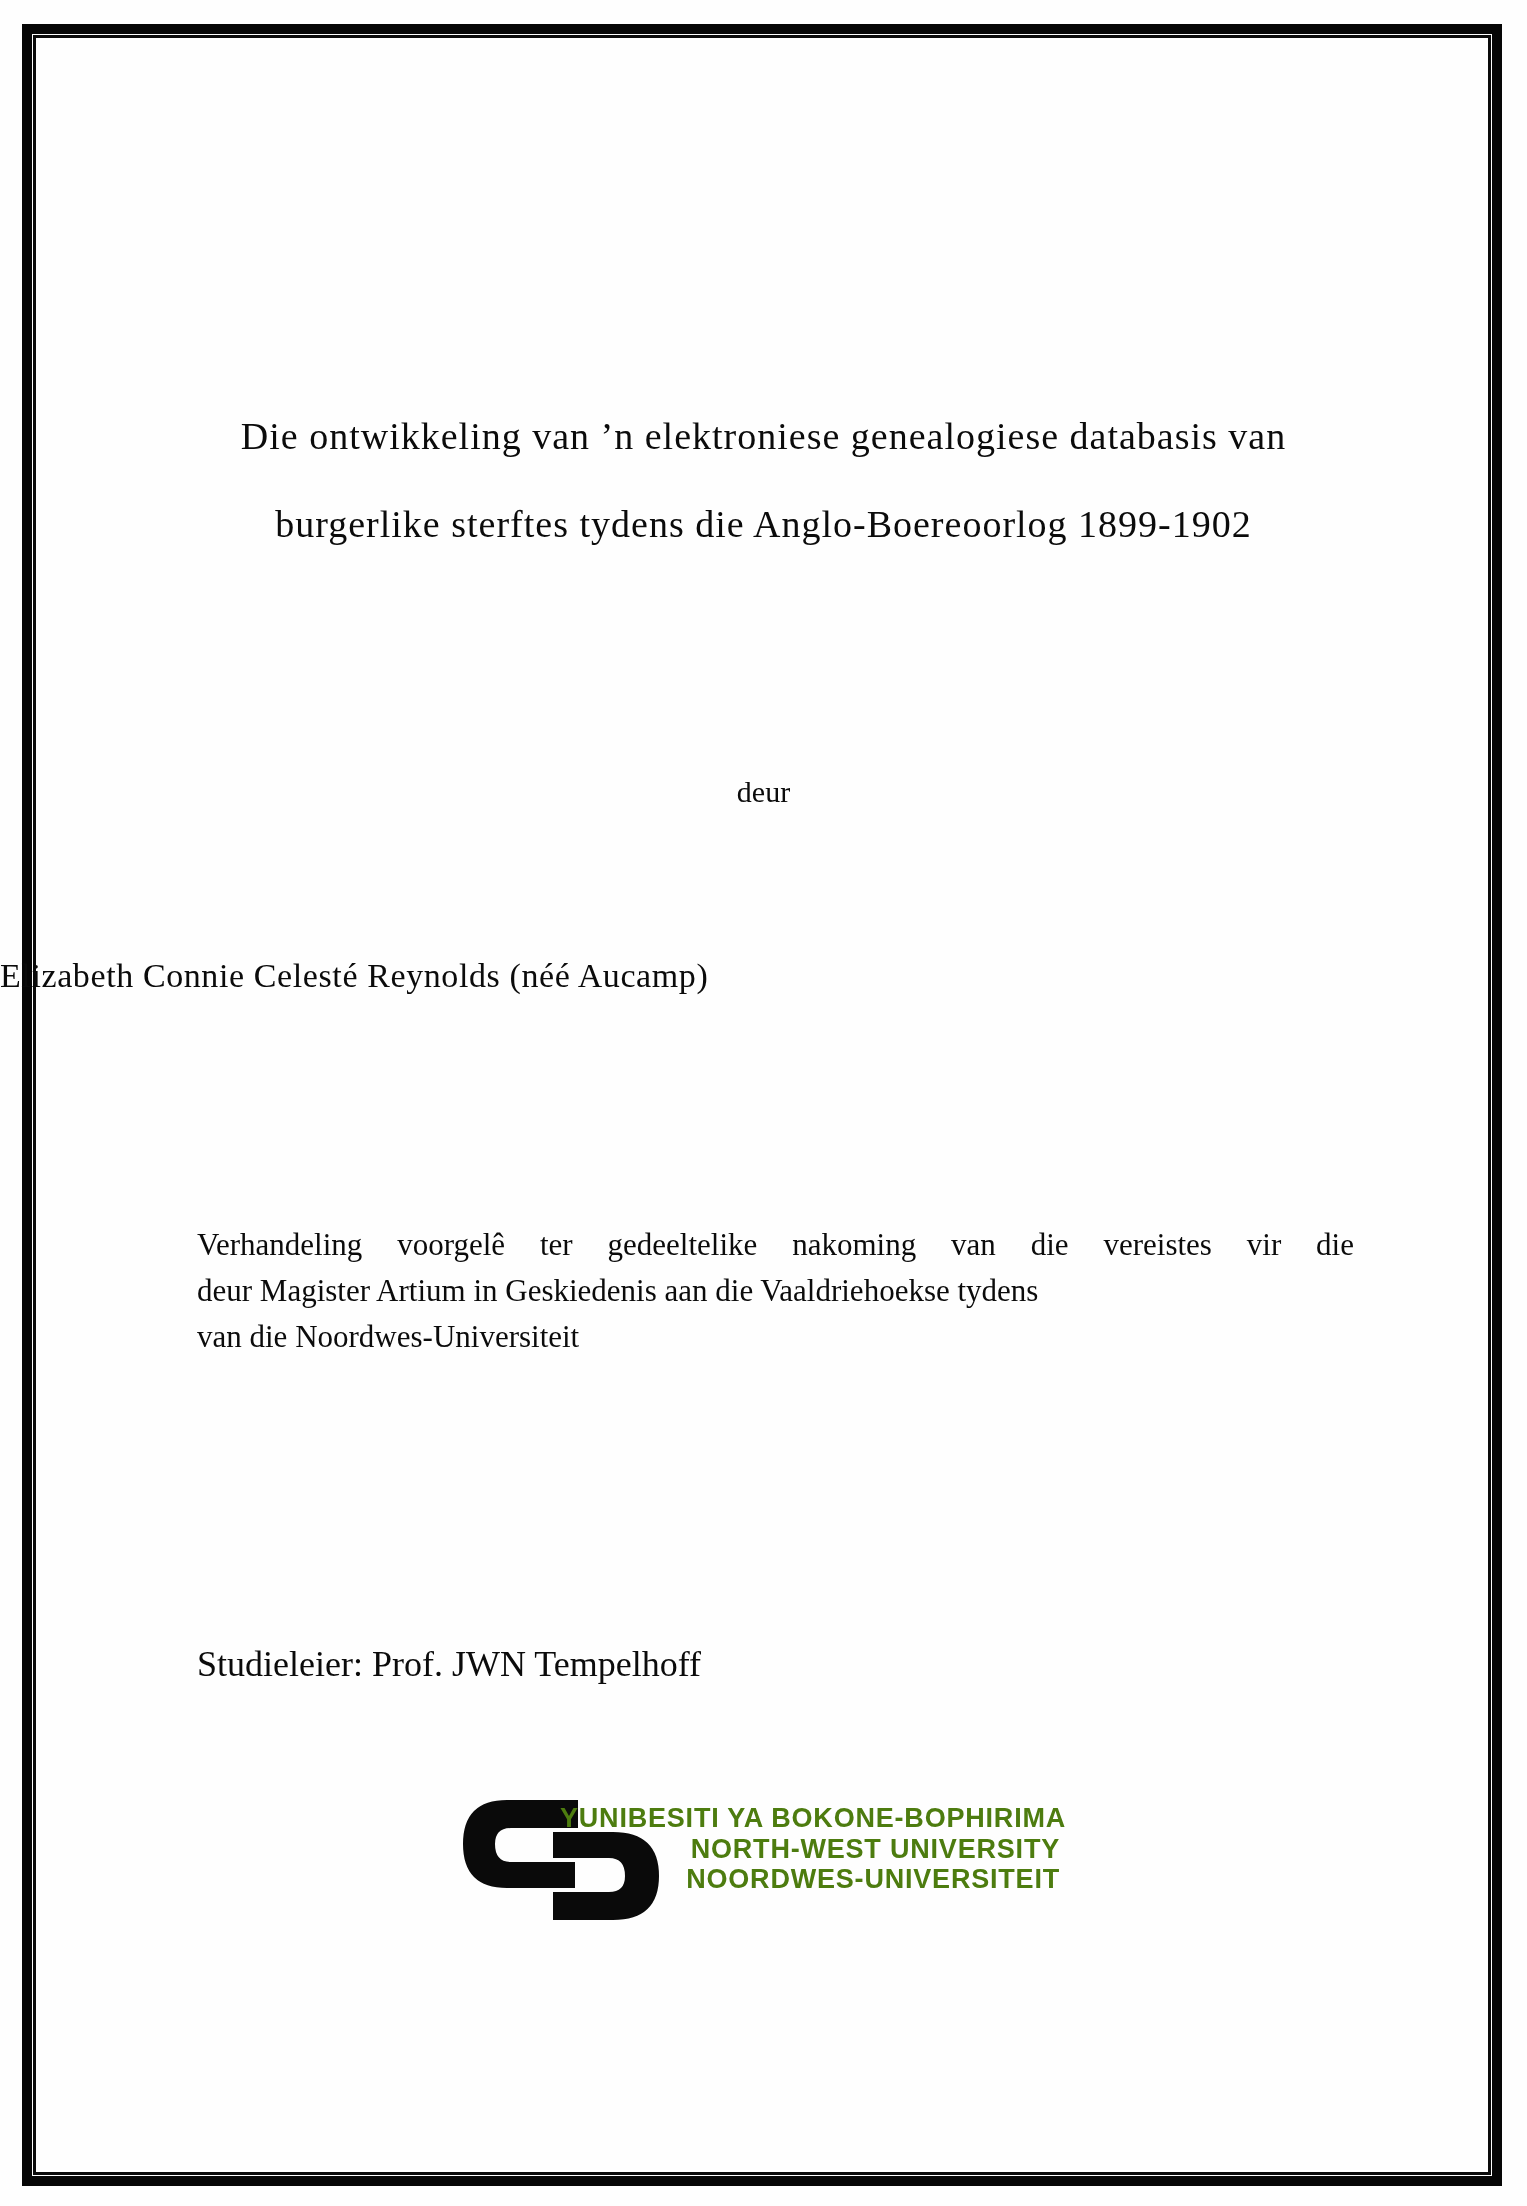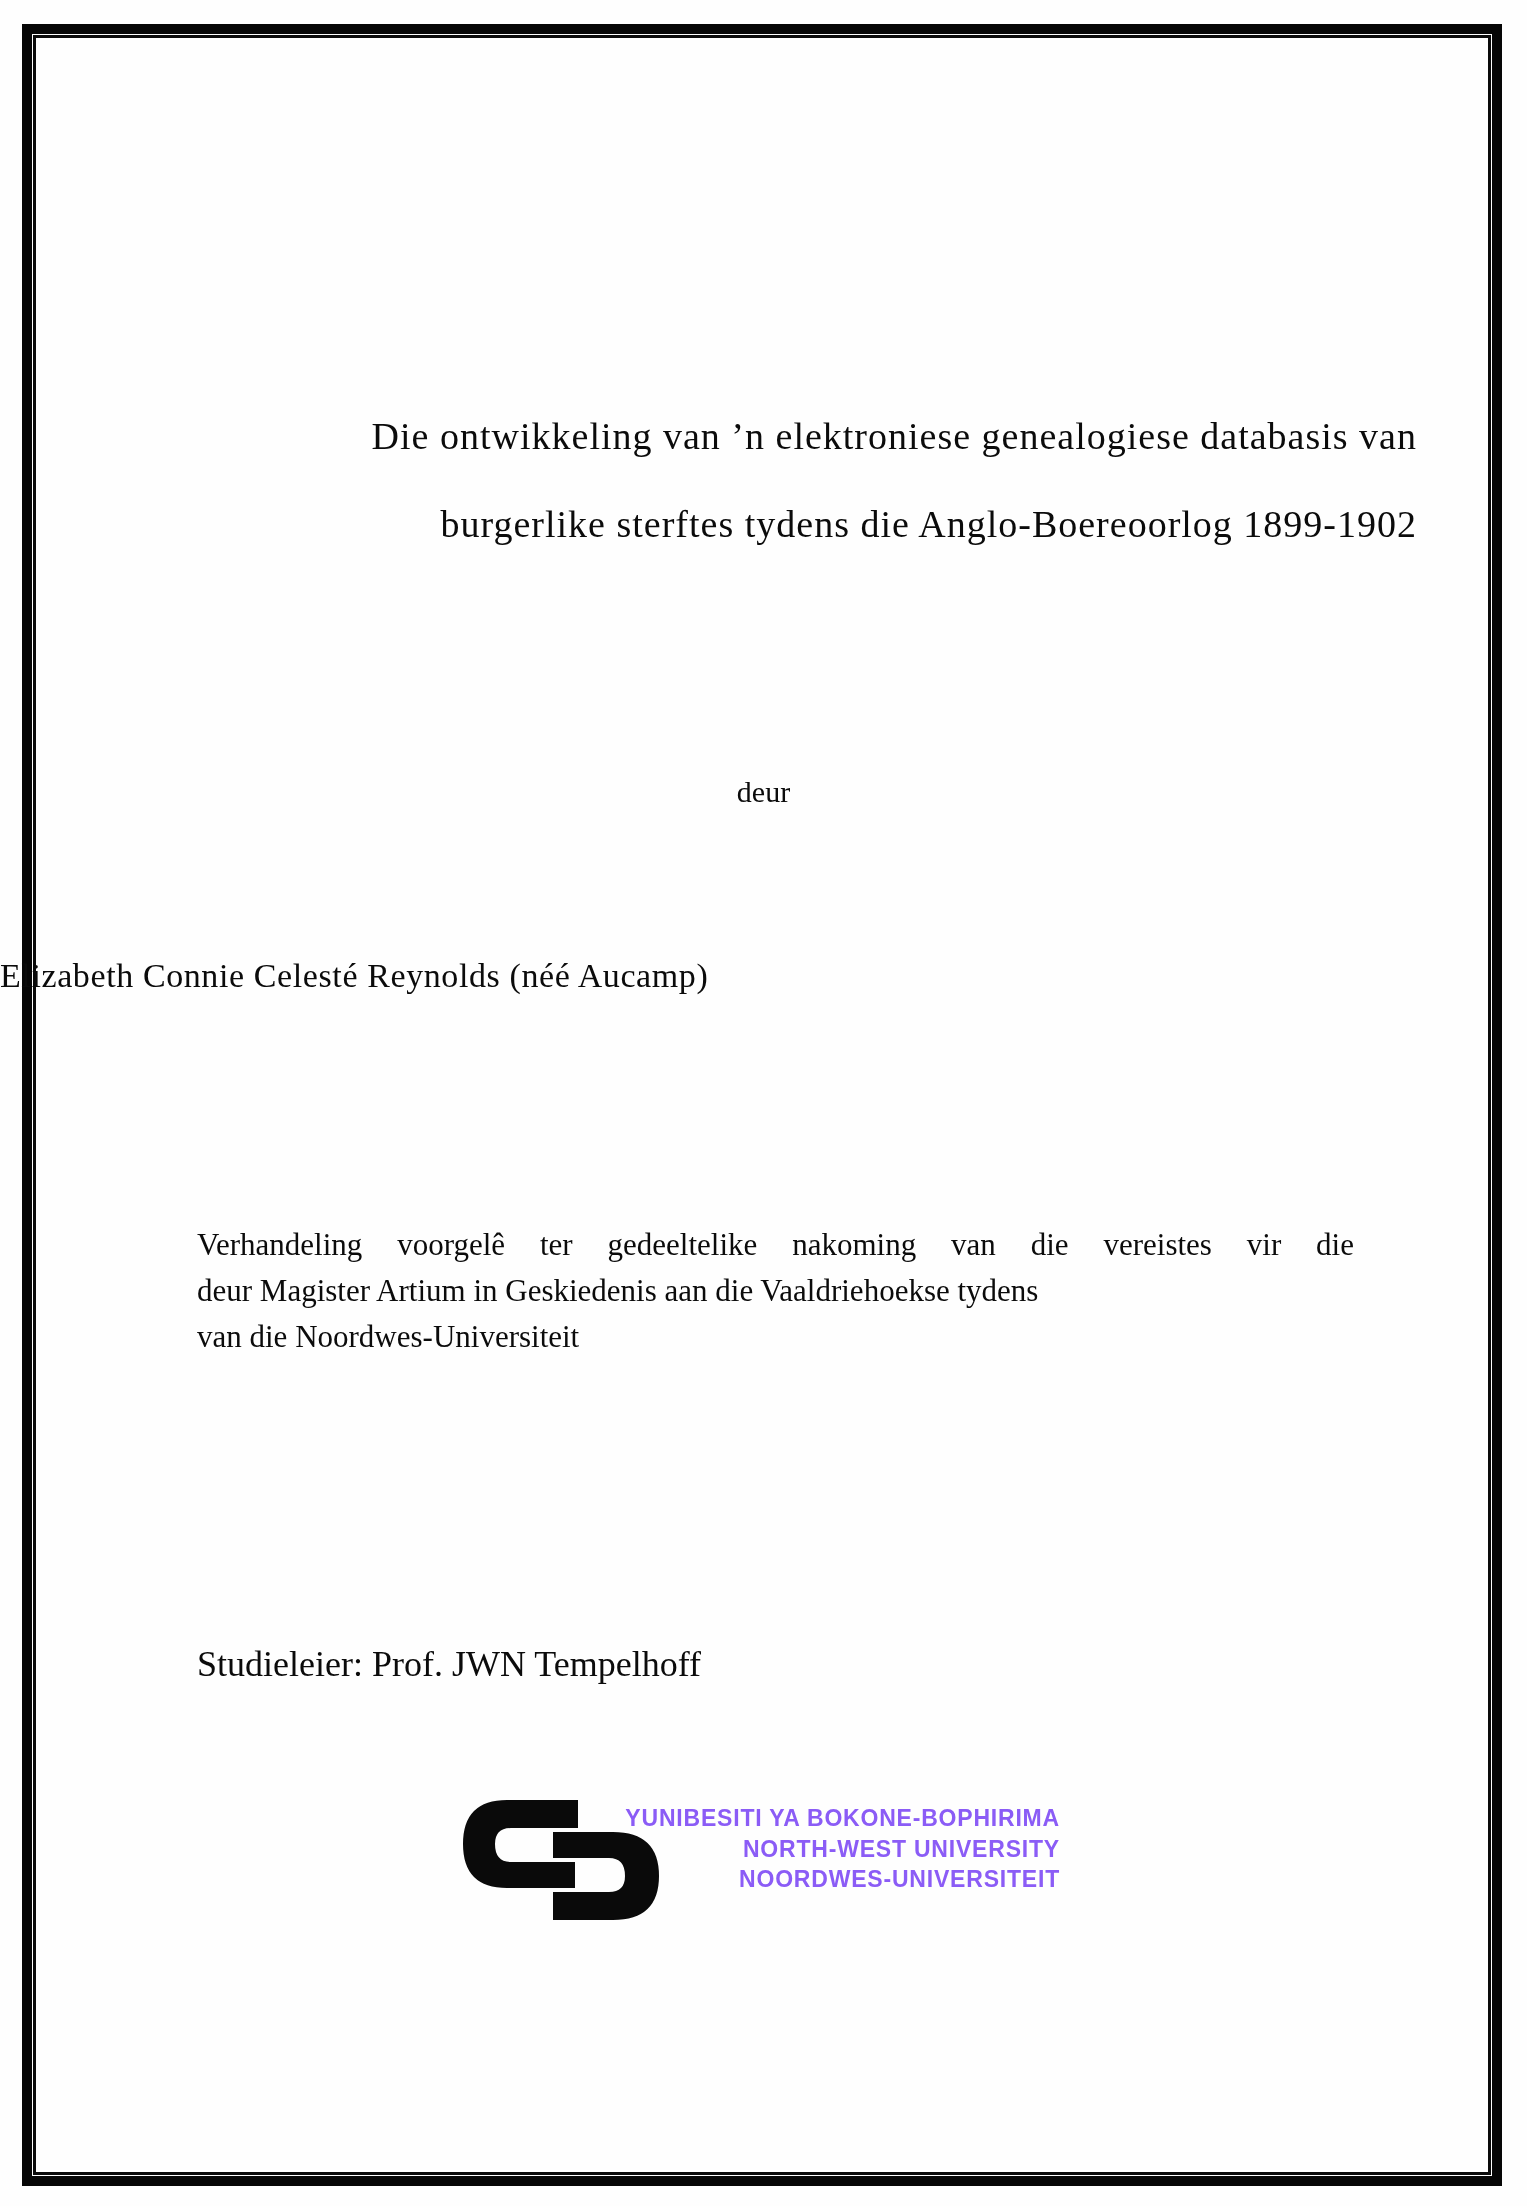--- a/index.html
+++ b/index.html
@@ -30,21 +30,21 @@
     top: 1px;
     right: 1px;
     bottom: 1px;
     border: 3px solid #0a0a0a;
   }
   .title-block {
     position: absolute;
     top: 392px;
     left: 110px;
     width: 1307px;
-    text-align: right;
+    text-align: center;
     font-size: 38px;
     letter-spacing: 1px;
   }
   .title-line {
     line-height: 88px;
     white-space: nowrap;
   }
   .byline {
     position: absolute;
     top: 772px;
@@ -99,24 +99,24 @@
     height: 124px;
   }
   .logo-text {
     position: absolute;
     left: 99px;
     top: 5px;
     width: 500px;
     text-align: right;
     font-family: "Liberation Sans", "DejaVu Sans", sans-serif;
     font-weight: 700;
-    font-size: 23px;
+    font-size: 27px;
     line-height: 30.5px;
     letter-spacing: 0.8px;
-    color: #8b5cf6;
+    color: #4d7c0f;
     white-space: nowrap;
   }
 </style>
 </head>
 <body>
 
 <div class="page">
 
   <div class="frame-outer">
     <div class="frame-inner"></div>

